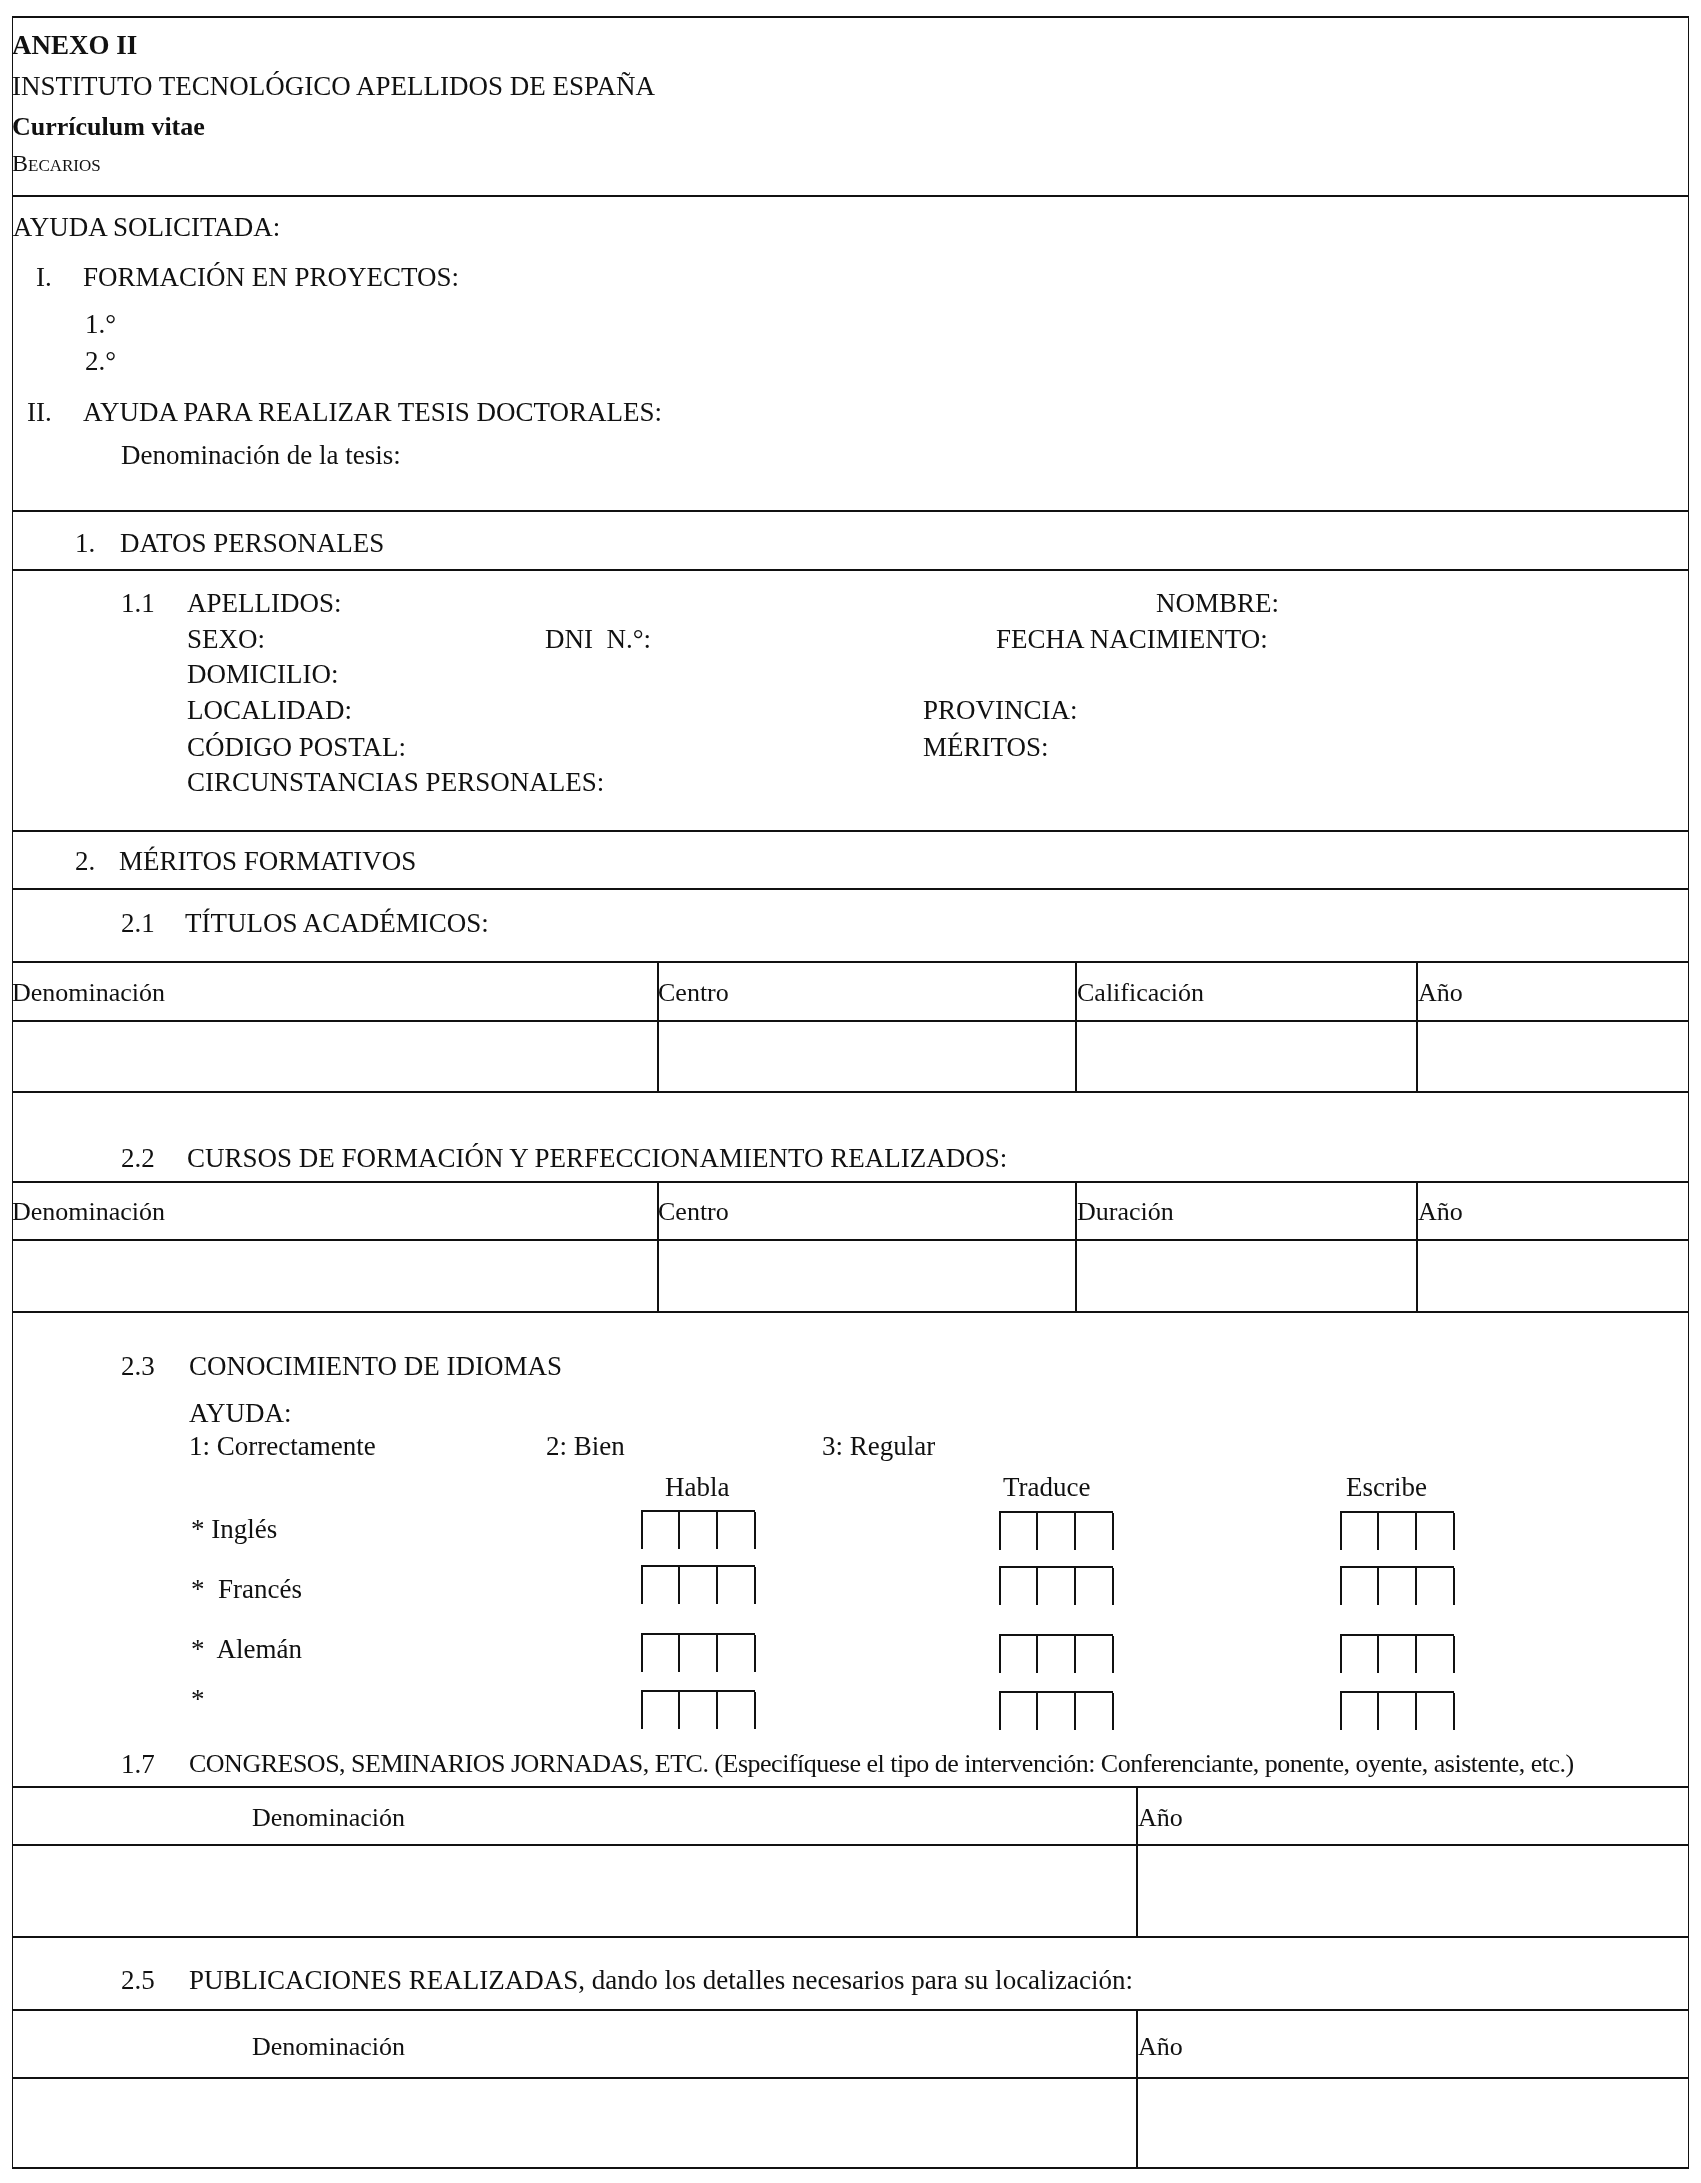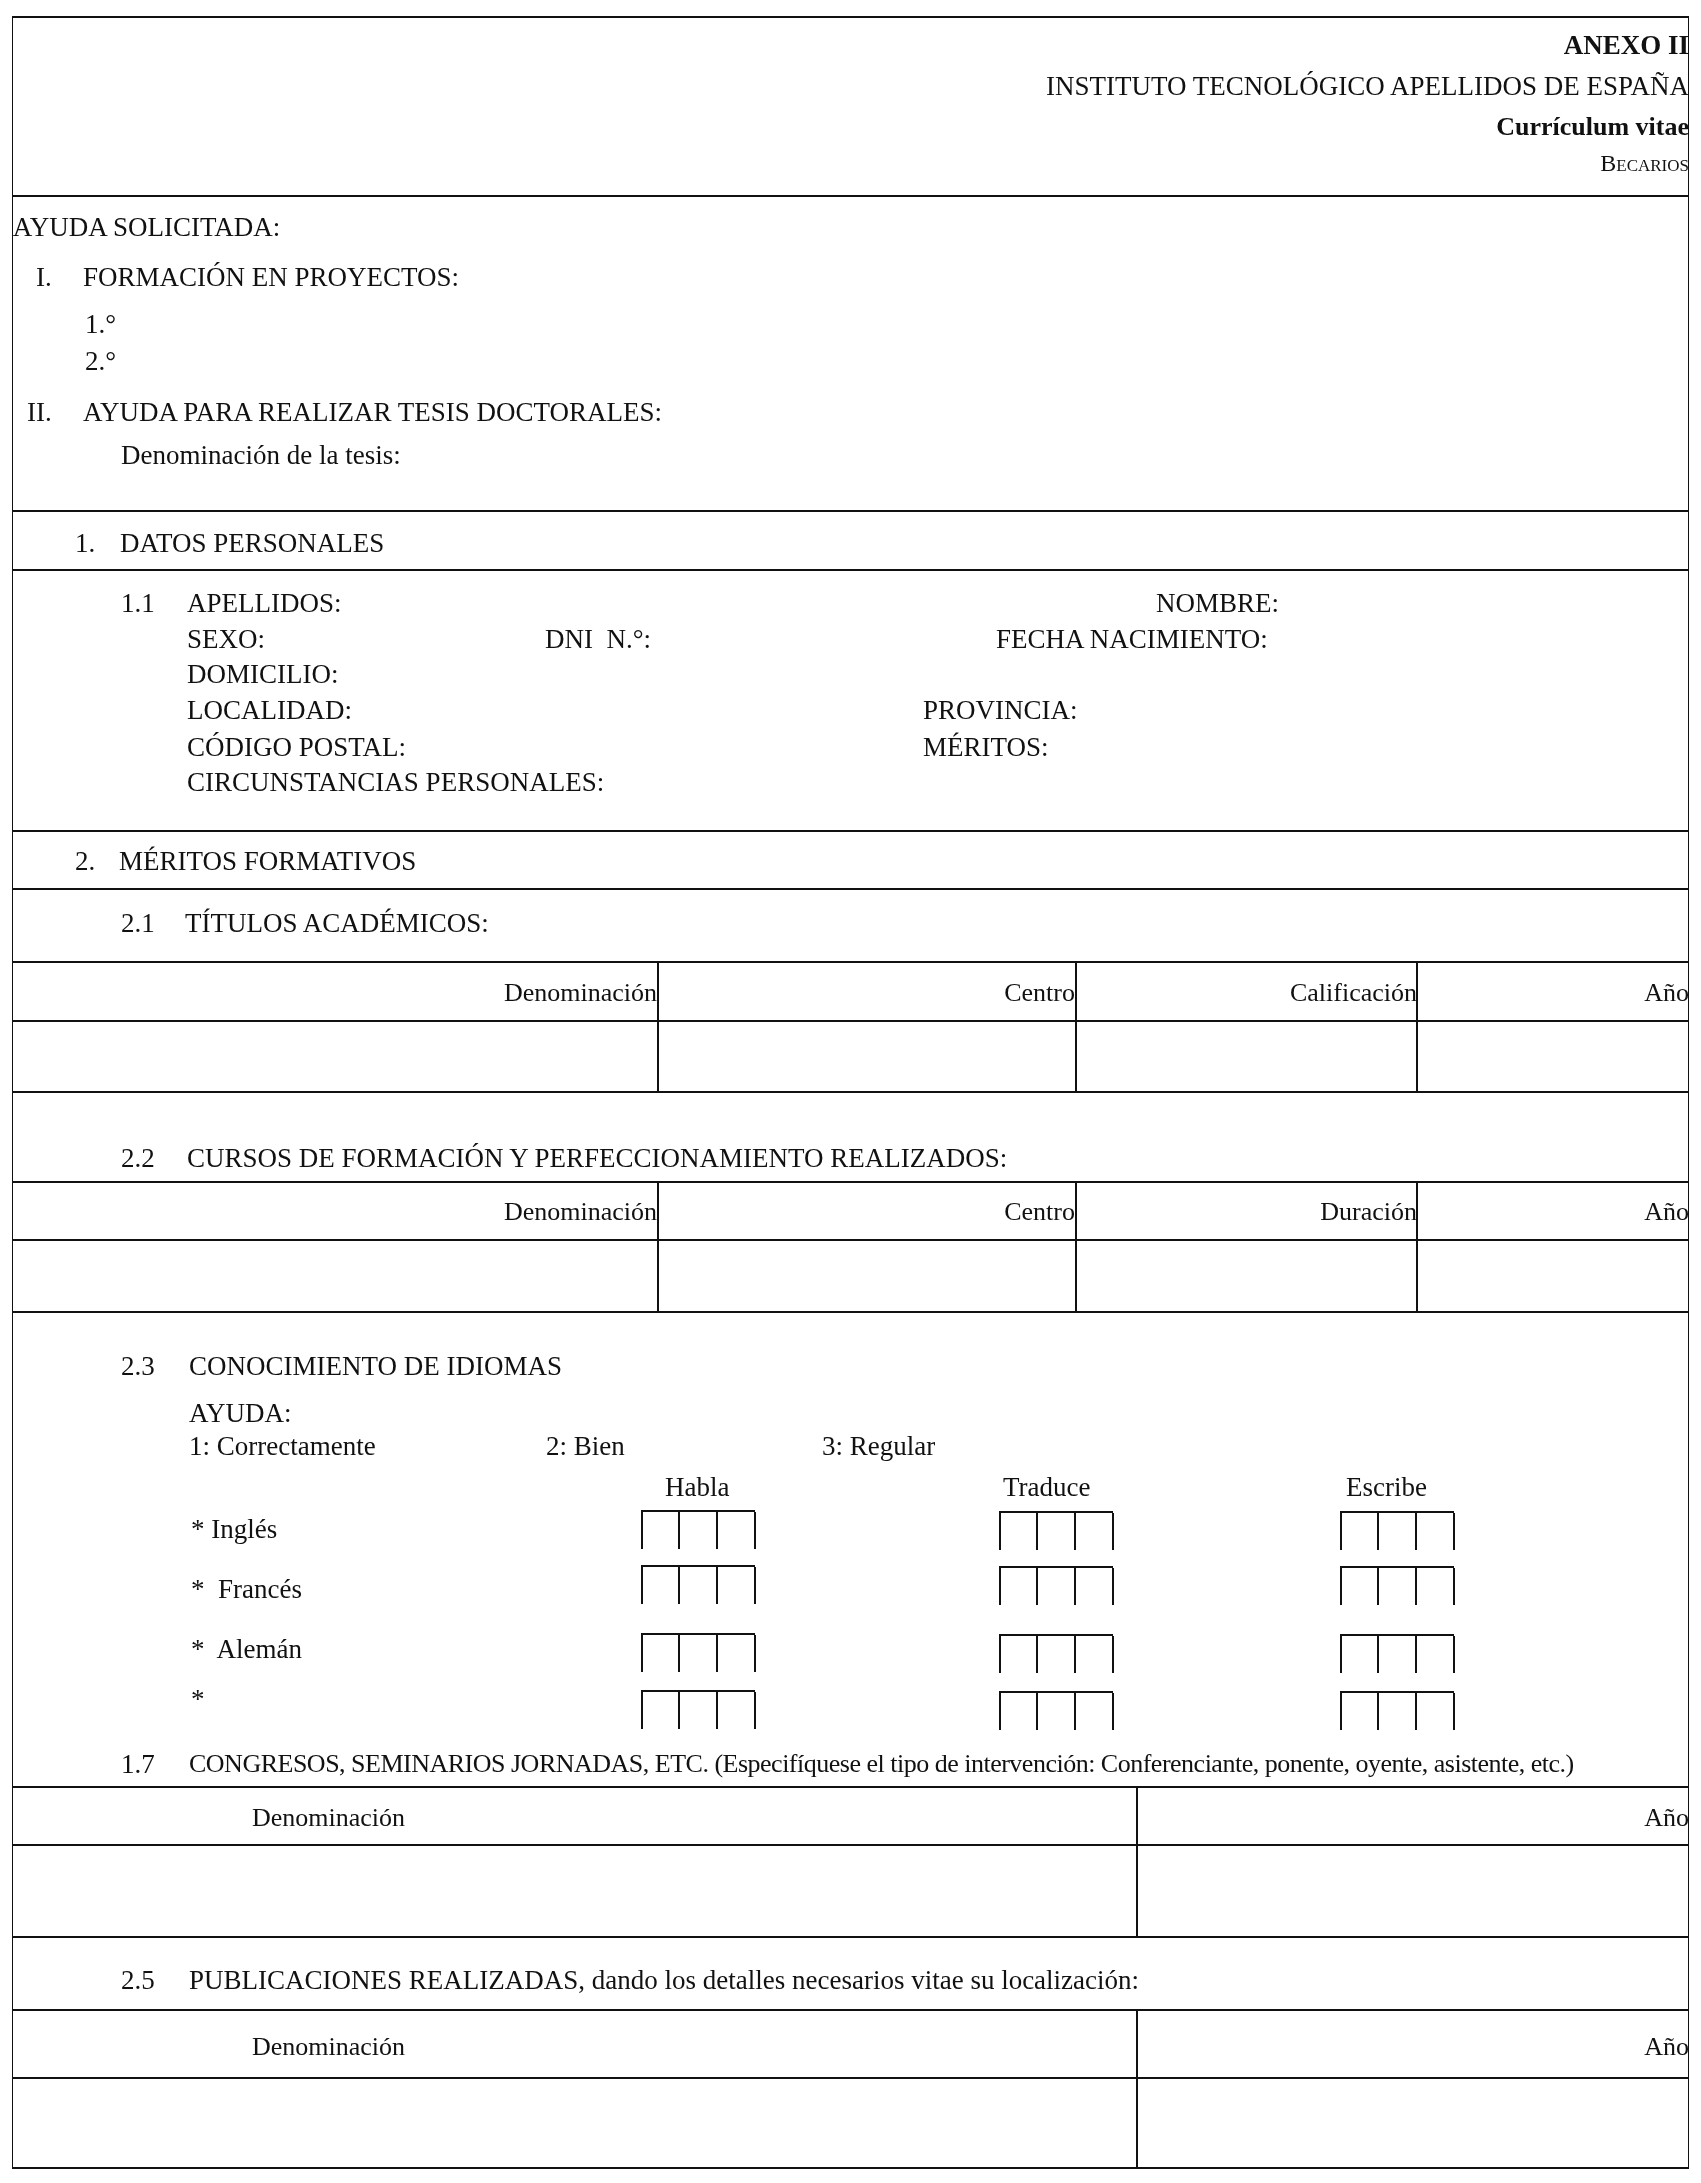--- a/index.html
+++ b/index.html
@@ -3,21 +3,21 @@
 <meta charset="utf-8">
 <style>
   html, body { margin:0; padding:0; background:#ffffff; }
   body { width:1701px; height:2183px; position:relative; overflow:hidden;
          font-family:"Liberation Serif", "DejaVu Serif", serif; color:#111111; }
   .t { position:absolute; white-space:nowrap; font-size:27px; line-height:1; }
   .hl { position:absolute; left:12px; width:1677px; height:2.4px; background:#111; }
   .vl { position:absolute; width:1.6px; background:#111; }
   .frame { position:absolute; left:12px; top:16px; width:1675px; height:2152px;
            border-left:1.6px solid #111; border-right:1.6px solid #111; box-sizing:content-box; }
-  .center { text-align:right; }
+  .center { text-align:left; }
   .bold { font-weight:bold; }
   .smallcaps { font-variant:small-caps; }
   .cbox { position:absolute; width:114px; height:37px; border-top:2.4px solid #111; }
   .cbox span { position:absolute; top:0; bottom:0; width:1.6px; background:#111; }
   .cell { position:absolute; }
 </style>
 </head>
 <body>
 
 <div class="frame"></div>
@@ -200,21 +200,21 @@
 <div class="t" style="left:189px;top:1751px;font-size:26px;letter-spacing:-0.5px">CONGRESOS, SEMINARIOS JORNADAS, ETC. (Especifíquese el tipo de intervención: Conferenciante, ponente, oyente, asistente, etc.)</div>
 <div>
   <div class="vl" style="left:1136px;top:1787px;height:149px"></div>
   <div class="t" style="left:252px;top:1805px;font-size:26px">Denominación</div>
   <div class="t center" style="left:1138px;width:551px;top:1805px;font-size:26px">Año</div>
   <div class="cell" style="left:13.5px;top:1847px;width:1123px;height:89px"></div>
   <div class="cell" style="left:1138px;top:1847px;width:551px;height:89px"></div>
 </div>
 
 <div class="t" style="left:121px;top:1967px">2.5</div>
-<div class="t" style="left:189px;top:1967px">PUBLICACIONES REALIZADAS, dando los detalles necesarios vitae su localización:</div>
+<div class="t" style="left:189px;top:1967px">PUBLICACIONES REALIZADAS, dando los detalles necesarios para su localización:</div>
 <div>
   <div class="vl" style="left:1136px;top:2009px;height:158px"></div>
   <div class="t" style="left:252px;top:2034px;font-size:26px">Denominación</div>
   <div class="t center" style="left:1138px;width:551px;top:2034px;font-size:26px">Año</div>
   <div class="cell" style="left:13.5px;top:2079px;width:1123px;height:87px"></div>
   <div class="cell" style="left:1138px;top:2079px;width:551px;height:87px"></div>
 </div>
 
 
 </body></html>

